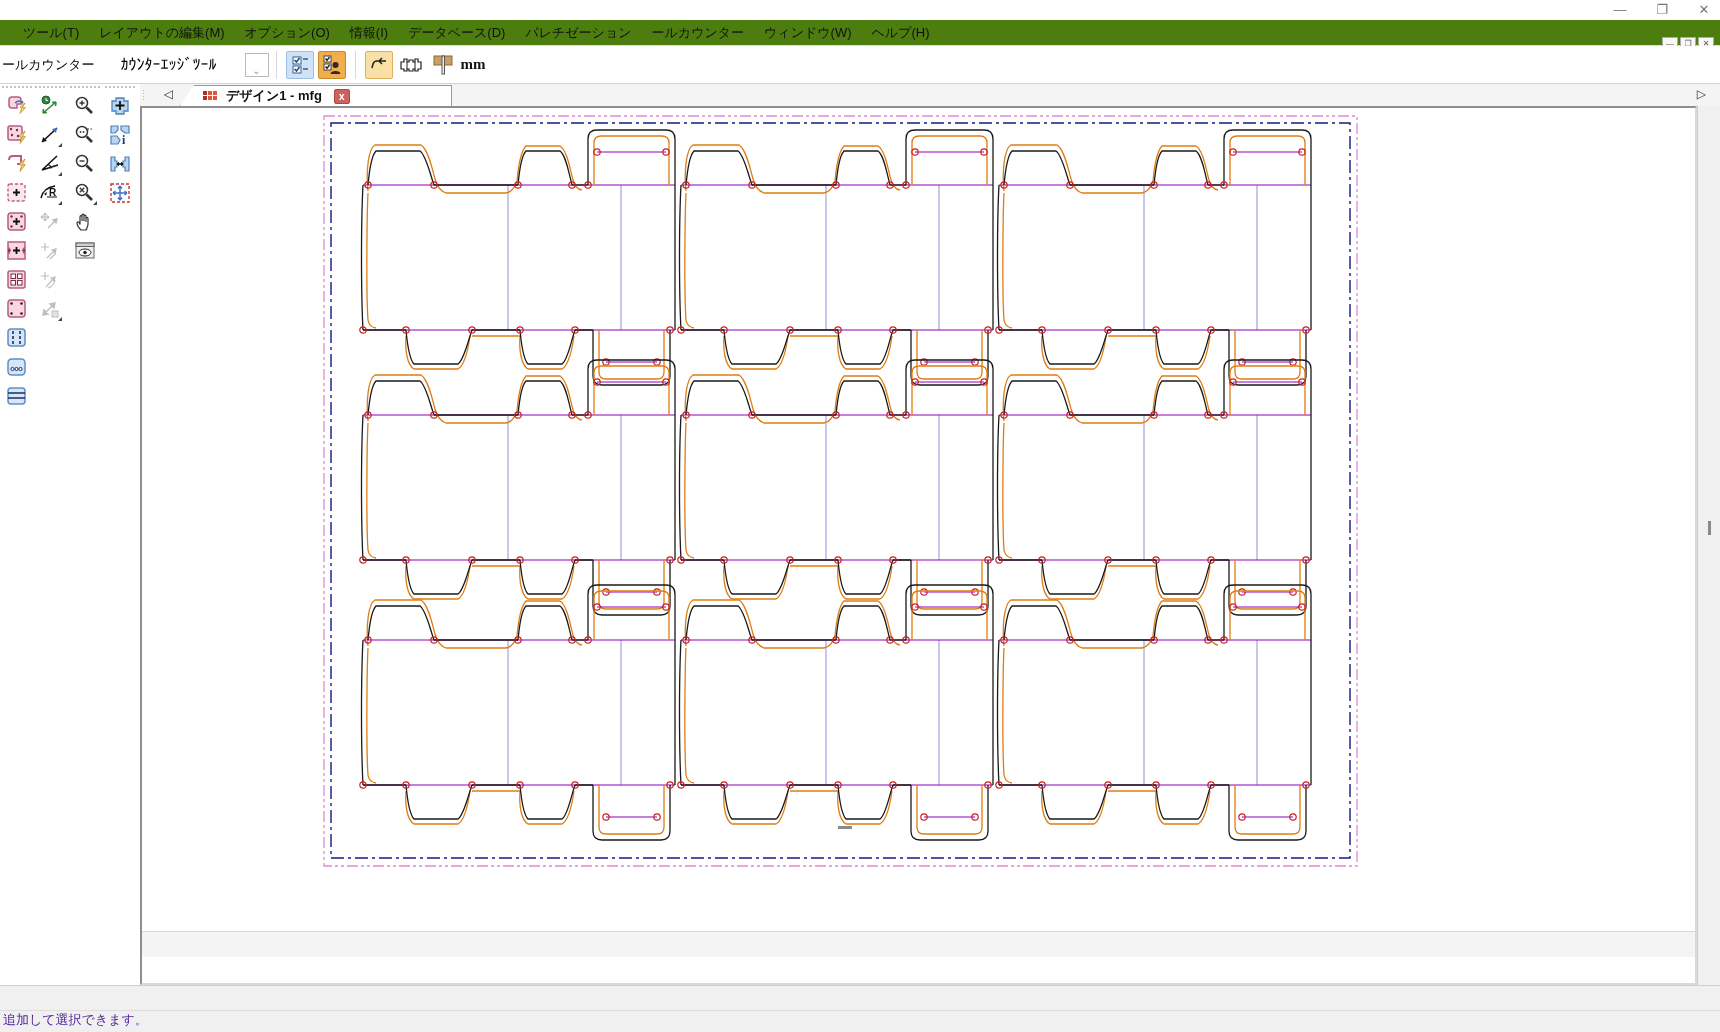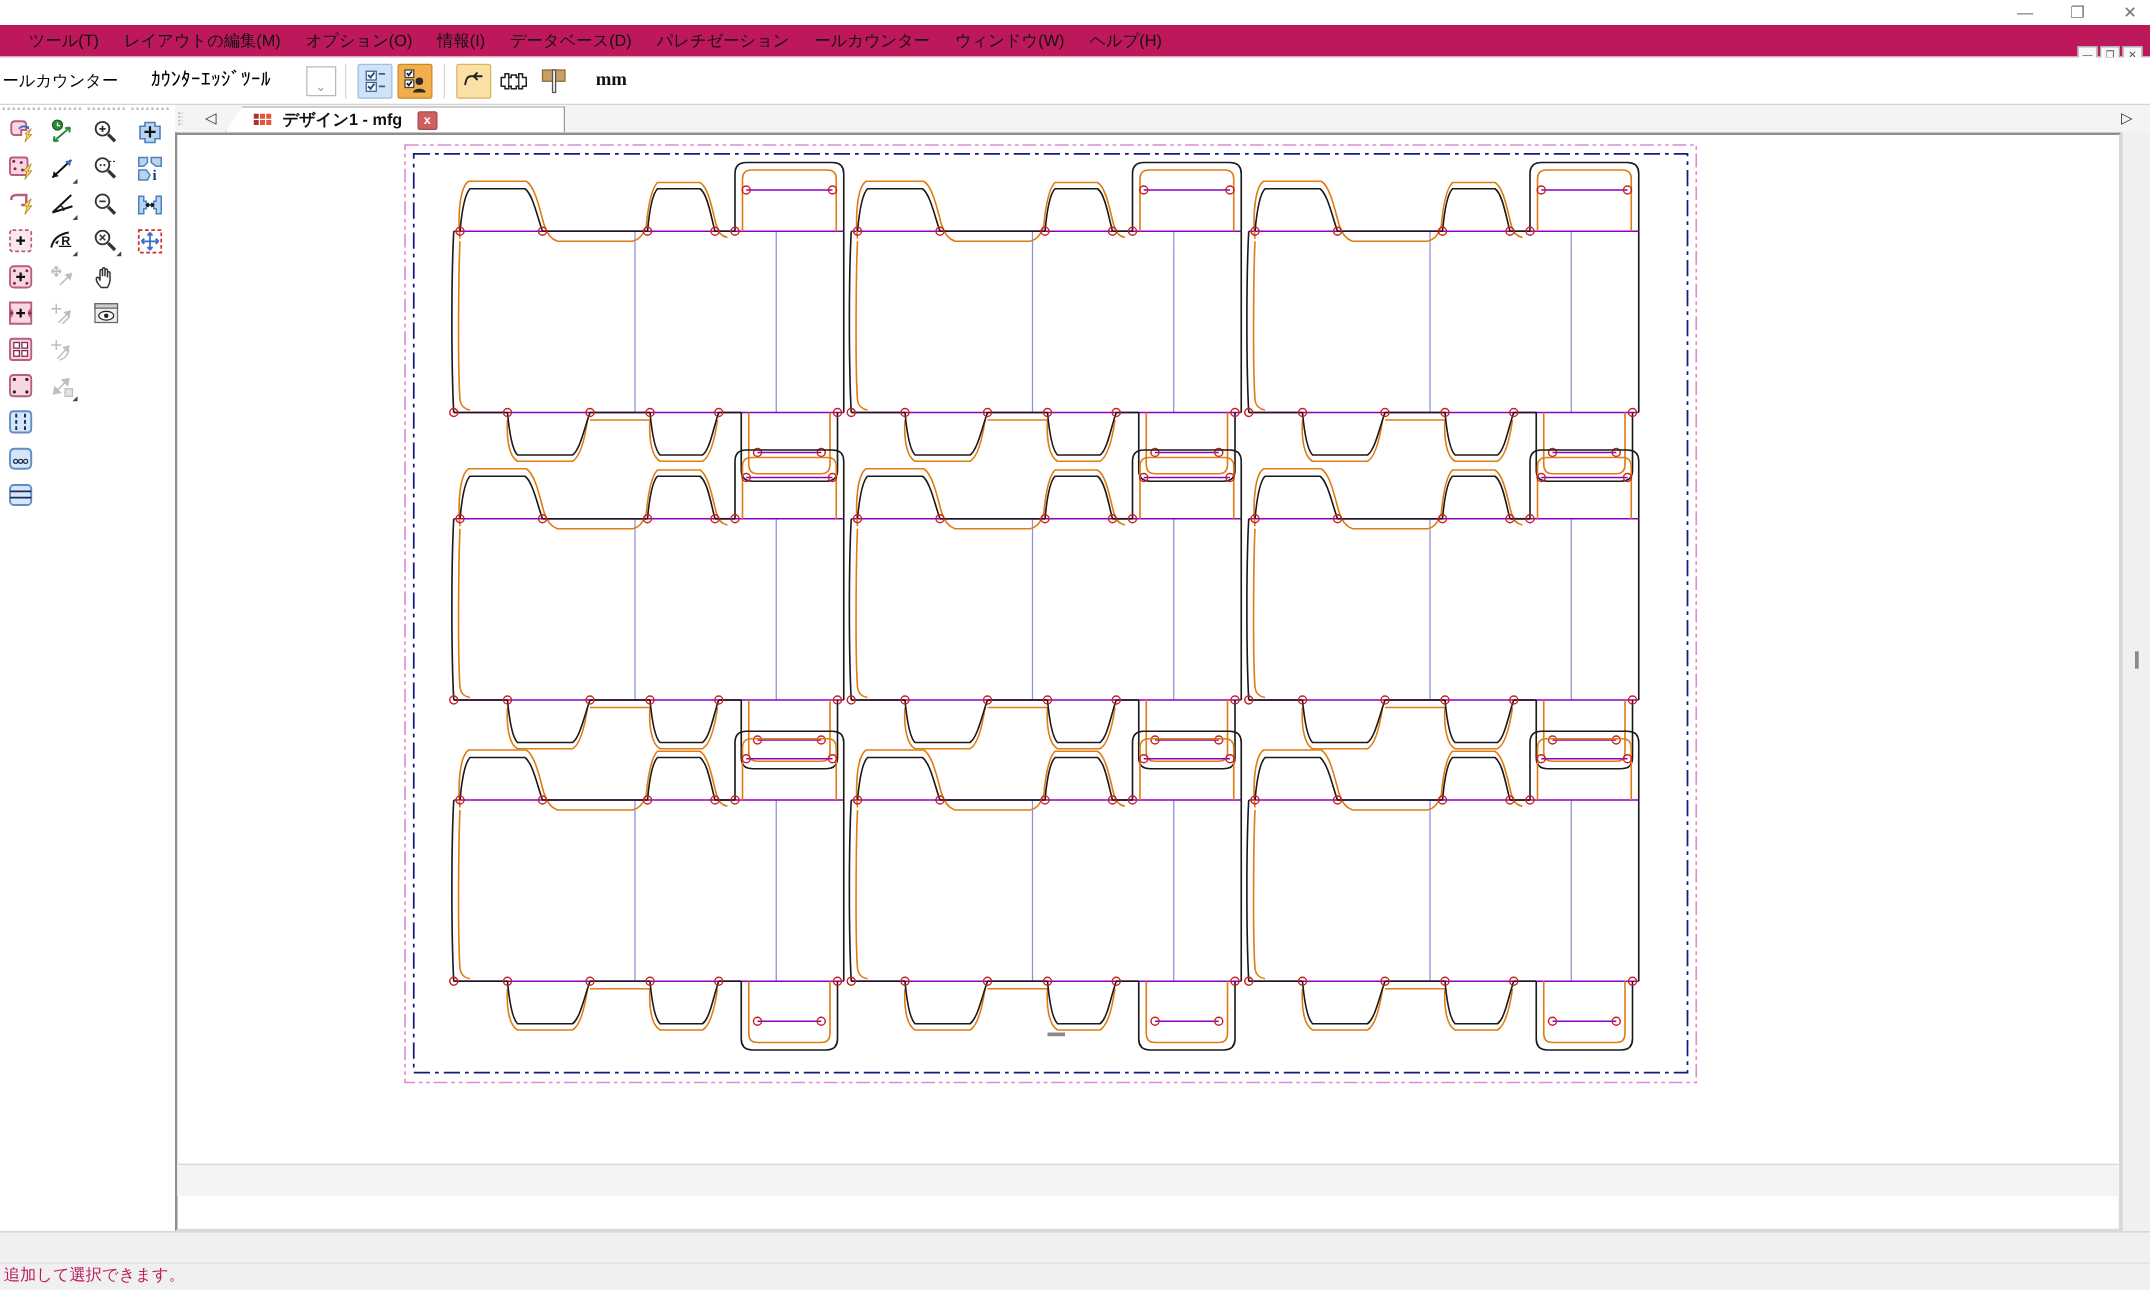--- a/index.html
+++ b/index.html
@@ -1,39 +1,39 @@
 <!DOCTYPE html>
 <html style="--cut: #1a1a1a; --bleed: #e07d12; --crease: #9000c0; --panel-crease: #9090d8; --nick: #cc2020; --border-inner: #181884; --border-outer: #e08ad2;"><head>
 <meta charset="utf-8">
 <style>
   * { margin:0; padding:0; box-sizing:border-box; }
   html,body { width:1720px; height:1032px; overflow:hidden;
     font-family:"Liberation Sans","DejaVu Sans",sans-serif; background:#fff; }
   .titlebar { position:absolute; left:0; top:0; width:1720px; height:20px; background:#ffffff; }
   .win-btns { position:absolute; right:8px; top:0; height:20px; display:flex; gap:26px; align-items:center; }
   .win-btn { width:16px; height:14px; color:#777; font-size:13px; line-height:14px; text-align:center; cursor:default; }
-  .menubar { position:absolute; left:0; top:20px; width:1720px; height:26px; background:#be185d;
+  .menubar { position:absolute; left:0; top:20px; width:1720px; height:26px; background:#4d7c0f;
     border-bottom:1px solid #dcdcdc; display:flex; align-items:center; padding-left:13px; }
   .menu-item { font-size:13px; color:#111; padding:3px 10px; white-space:nowrap; }
   .mdi-btns { position:absolute; right:6px; top:37px; display:flex; gap:2px; }
   .mdi-btn { width:16px; height:13px; border:1px solid #ababab; background:#f8f8f8; color:#555;
     font-size:8px; line-height:11px; text-align:center; }
   .toolbar { position:absolute; left:0; top:46px; width:1720px; height:38px; background:#ffffff;
     border-bottom:1px solid #d4d4d4; display:flex; align-items:center; }
   .tb-label { font-size:13px; color:#000000; white-space:nowrap; }
   .tb-label.first { margin-left:2px; }
   .tb-label.second { margin-left:26px; font-size:16px; letter-spacing:0px; }
   .combo { margin-left:28px; width:24px; height:24px; border:1px solid #b9b9b9; background:#fff;
     display:flex; align-items:flex-end; justify-content:center; color:#9a9a9a; font-size:10px; }
   .tb-sep { width:1px; height:28px; background:#d8d8d8; margin:0 7px; }
   .tb-btn { width:28px; height:28px; margin:0 2px; display:flex; align-items:center; justify-content:center; border-radius:2px; }
   .tb-btn.blue { background:#cfe3f6; border:1px solid #9cbfe0; }
   .tb-btn.orange { background:#f2ae4a; border:1px solid #c8882e; }
   .tb-btn.lt-orange { background:#fbe0a6; border:1px solid #ddb25f; }
-  .tb-mm { font-size:15px; font-weight:bold; font-family:"Liberation Serif","DejaVu Serif",serif; color:#111; margin-left:18px; }
+  .tb-mm { font-size:15px; font-weight:bold; font-family:"Liberation Serif","DejaVu Serif",serif; color:#111; margin-left:2px; }
   .tabbar { position:absolute; left:140px; top:84px; width:1580px; height:22px; background:#f4f4f4; }
   .tab-grip { position:absolute; left:2px; top:5px; width:4px; height:12px;
     background-image:radial-gradient(#b5b5b5 1px, transparent 1px); background-size:3px 3px; }
   .tab-scroll-left { position:absolute; left:24px; top:3px; font-size:12px; color:#333; }
   .tab-scroll-right { position:absolute; right:14px; top:3px; font-size:12px; color:#333; }
   .tab { position:absolute; left:40px; top:1px; height:21px; width:272px; background:#ffffff;
     border:1px solid #9a9a9a; border-bottom:none; clip-path:polygon(14px 0, 100% 0, 100% 100%, 0 100%);
     display:flex; align-items:center; padding-left:22px; }
   .tab-icon { width:15px; height:11px; display:grid; grid-template-columns:4px 4px 4px; grid-template-rows:4px 4px;
     gap:1px; }
@@ -57,21 +57,21 @@
   .canvas-svg { position:absolute; left:0; top:0; }
   .canvas-bottomstrip { position:absolute; left:0; bottom:0; width:1553px; height:26px;
     background:#f4f4f4; border-top:1px solid #d8d8d8; }
   .h-handle { position:absolute; left:696px; top:-106px; width:14px; height:3px; background:#8a8a8a; }
   .rightstrip { position:absolute; left:1697px; top:106px; width:23px; height:879px; background:#f0f0f0;
     border-left:1px solid #cccccc; }
   .v-handle { position:absolute; left:10px; top:415px; width:3px; height:14px; background:#8a8a8a; }
   .statusbar { position:absolute; left:0; top:985px; width:1720px; height:47px; background:#f0f0f0;
     border-top:1px solid #cfcfcf; }
   .statusbar .inner-line { position:absolute; left:0; top:24px; width:1720px; height:1px; background:#dedede; }
-  .status-msg { position:absolute; left:3px; bottom:3px; font-size:13px; color:#be185d; }
+  .status-msg { position:absolute; left:3px; bottom:3px; font-size:13px; color:#4c1d95; }
   svg { display:block; }
 </style>
 </head>
 <body>
 
 <div class="titlebar">
   <div class="win-btns">
     <div class="win-btn">—</div>
     <div class="win-btn">❐</div>
     <div class="win-btn">✕</div>

